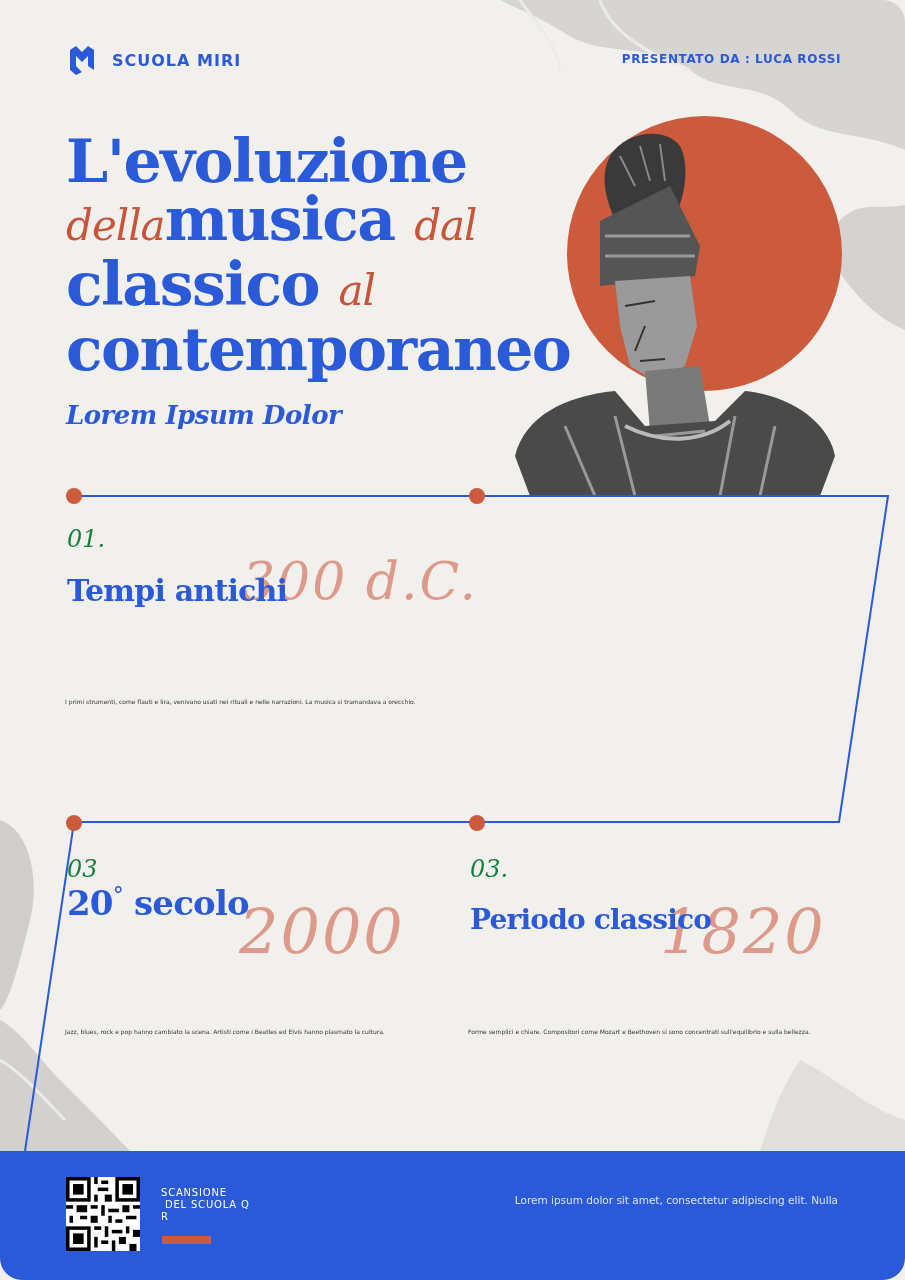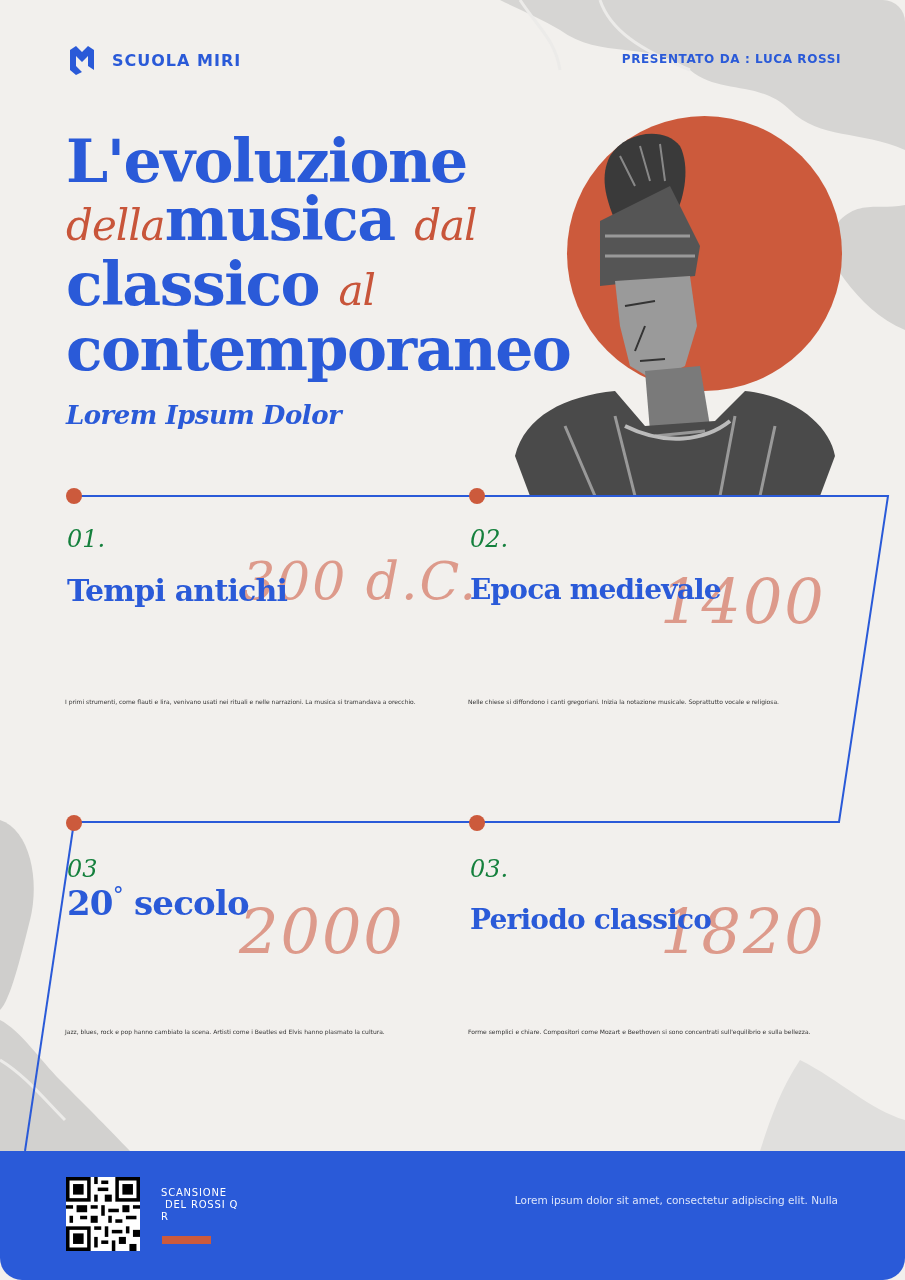--- a/index.html
+++ b/index.html
@@ -110,26 +110,20 @@
   <div class="dot" style="left:66px; top:815px;"></div>
   <div class="dot" style="left:469px; top:815px;"></div>
 
   <div class="card" style="left:67px; top:525px; width:380px; height:190px;">
     <div class="num">01.</div>
     <div class="year" style="left:175px; top:26px; font-size:52px;">300 d.C.</div>
     <div class="heading" style="margin-top:20px;">Tempi antichi</div>
     <div class="desc" style="left:-2px; top:173px;">I primi strumenti, come flauti e lira, venivano usati nei rituali e nelle narrazioni. La musica si tramandava a orecchio.</div>
   </div>
 
-  <div class="card" style="left:470px; top:525px; width:380px; height:190px;">
-    <div class="num">02.</div>
-    <div class="year" style="left:190px; top:40px;">1400</div>
-    <div class="heading" style="margin-top:20px; font-size:28px;">Epoca medievale</div>
-    <div class="desc" style="left:-2px; top:173px;">Nelle chiese si diffondono i canti gregoriani. Inizia la notazione musicale. Soprattutto vocale e religiosa.</div>
-  </div>
 
   <div class="card" style="left:67px; top:855px; width:380px; height:190px;">
     <div class="num">03</div>
     <div class="year" style="left:172px; top:40px;">2000</div>
     <div class="heading" style="margin-top:0px; font-size:34px;">
       <span>20</span><sup style="font-weight:normal; font-size:22px;">°</sup> <span>secolo</span>
     </div>
     <div class="desc" style="left:-2px; top:173px;">Jazz, blues, rock e pop hanno cambiato la scena. Artisti come i Beatles ed Elvis hanno plasmato la cultura.</div>
   </div>
 
@@ -178,18 +172,18 @@
         <rect x="19" y="15" width="2" height="2"></rect>
       <rect x="8" y="17" width="1" height="3"></rect>
         <rect x="10" y="18" width="2" height="1"></rect>
         <rect x="13" y="18" width="1" height="3"></rect>
         <rect x="15" y="17" width="2" height="2"></rect>
         <rect x="18" y="19" width="2" height="2"></rect>
     </g>
   </svg>
   <div class="scan">
     <span>SCANSIONE</span>
-    <span style="white-space:pre;"> DEL ROSSI Q</span>
+    <span style="white-space:pre;"> DEL SCUOLA Q</span>
     <span>R</span>
   </div>
   <div class="scan-bar"></div>
   <div class="footer-text">Lorem ipsum dolor sit amet, consectetur adipiscing elit. Nulla</div>
 </div>
 
 </body></html>

